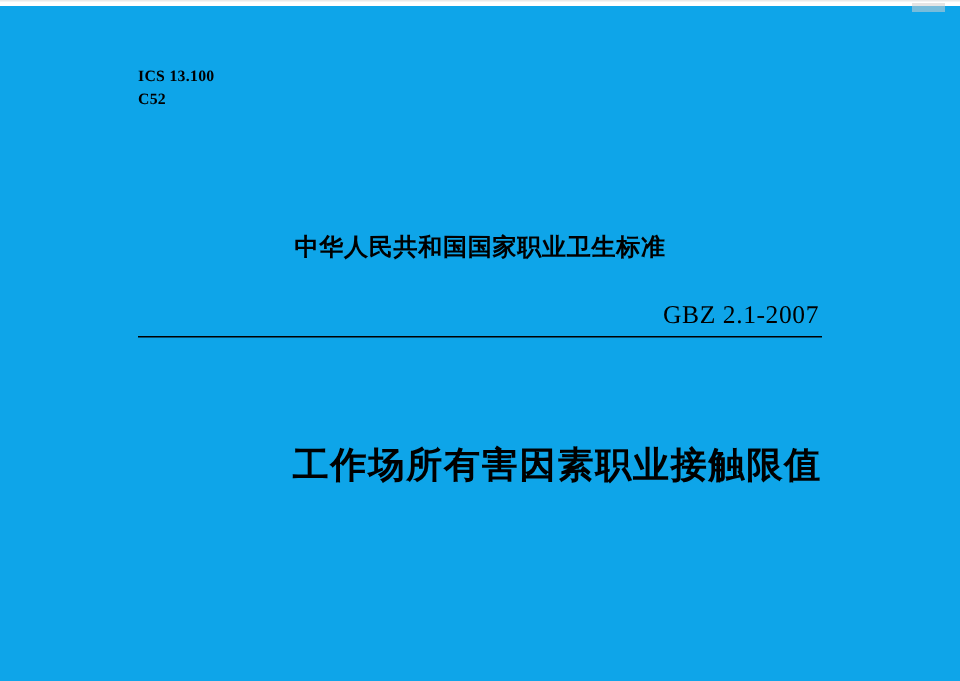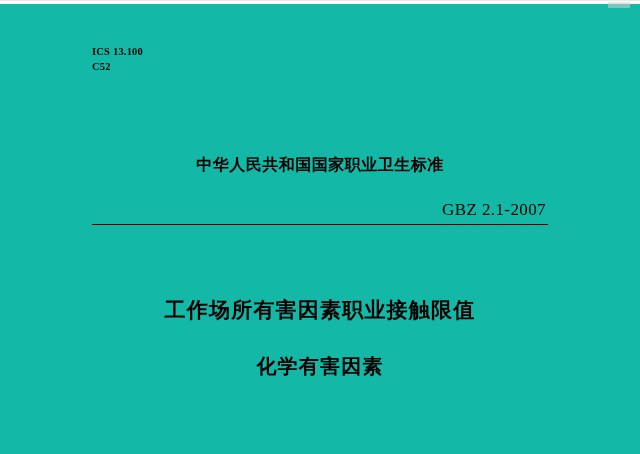--- a/index.html
+++ b/index.html
@@ -11,21 +11,21 @@
     width: 640px;
     height: 454px;
     overflow: hidden;
     font-family: "Liberation Serif", serif;
     color: #000000;
   }
   .page {
     position: relative;
     width: 640px;
     height: 454px;
-    background: #14b8a6;
+    background: #0ea5e9;
     box-sizing: border-box;
   }
   
   .edge-top {
     position: absolute;
     top: 0;
     left: 0;
     width: 640px;
     height: 3px;
     background: #ffffff;
@@ -96,24 +96,24 @@
     left: 0;
     width: 456px;
     height: 1px;
     background: #000000;
   }
   .doc-title {
     position: absolute;
     top: 296px;
     left: 0;
     width: 456px;
-    text-align: center;
+    text-align: right;
     font-family: "DejaVu Sans", sans-serif;
     font-weight: bold;
-    font-size: 21px;
+    font-size: 24px;
     letter-spacing: 1.2px;
     line-height: 28px;
   }
   .doc-subtitle {
     position: absolute;
     top: 352px;
     left: 0;
     width: 456px;
     text-align: center;
     font-family: "DejaVu Sans", sans-serif;
@@ -139,16 +139,15 @@
 
 
     <div class="std-name">中华人民共和国国家职业卫生标准</div>
 
     <div class="std-code">GBZ 2.1-2007</div>
 
     <div class="rule"></div>
 
     <div class="doc-title">工作场所有害因素职业接触限值</div>
 
-    <div class="doc-subtitle">化学有害因素</div>
 
   </div>
 </div>
 
 </body></html>

